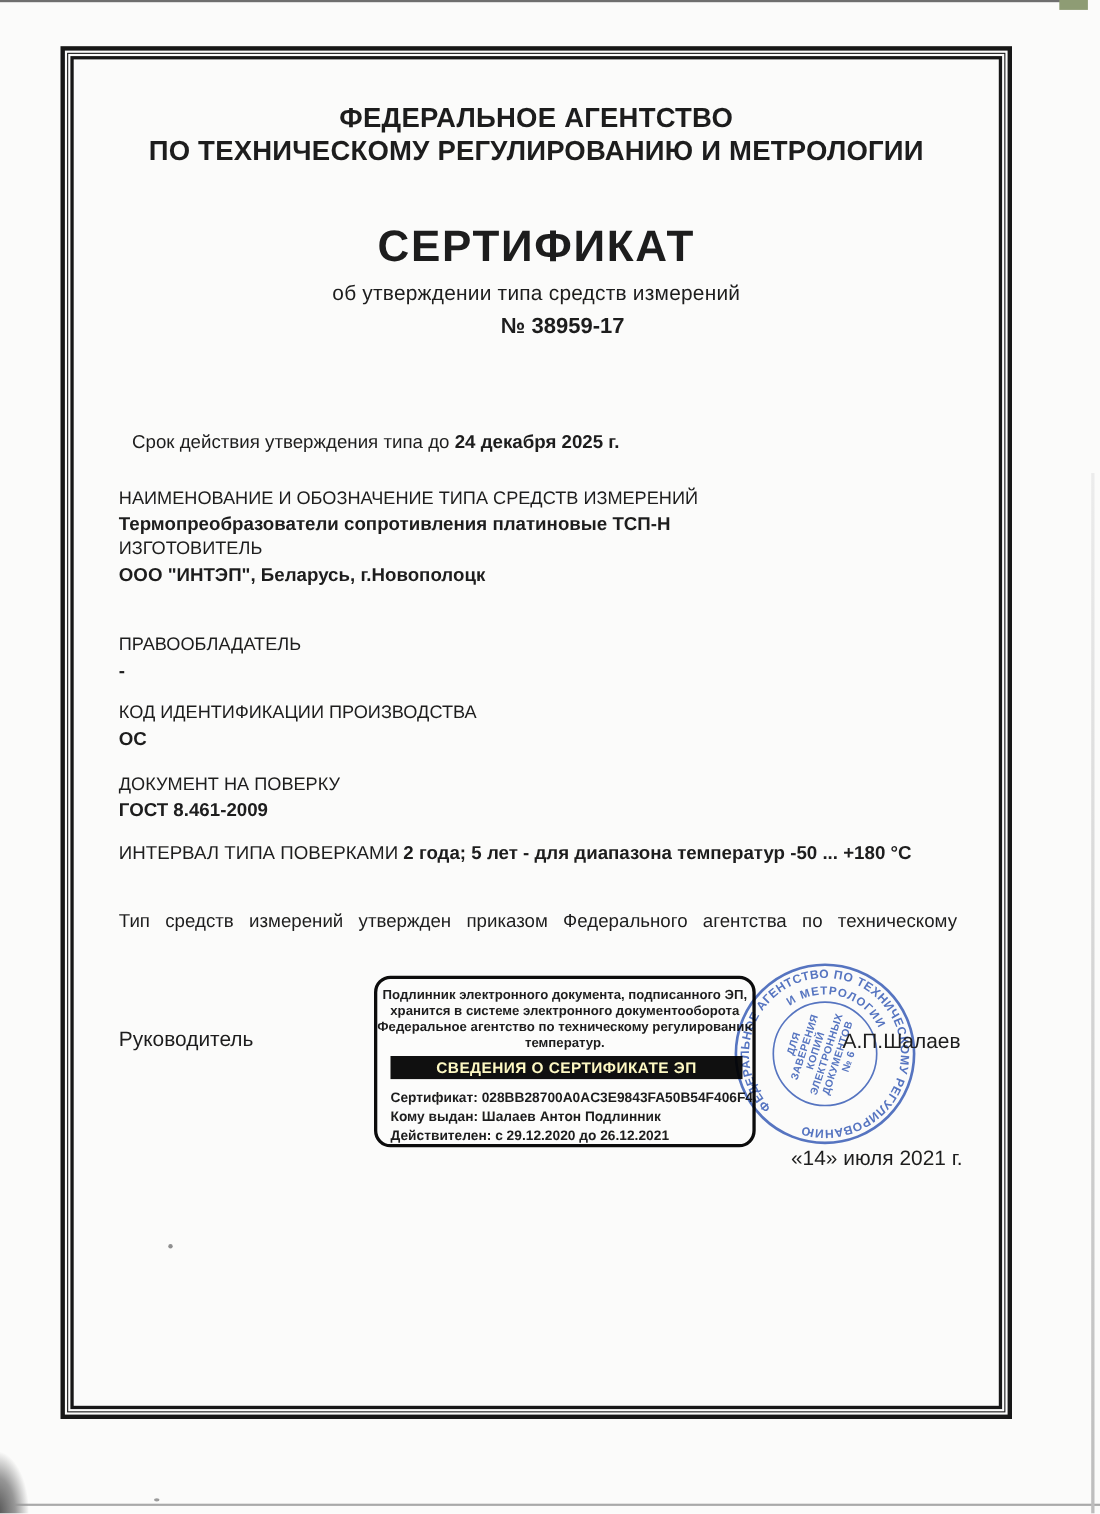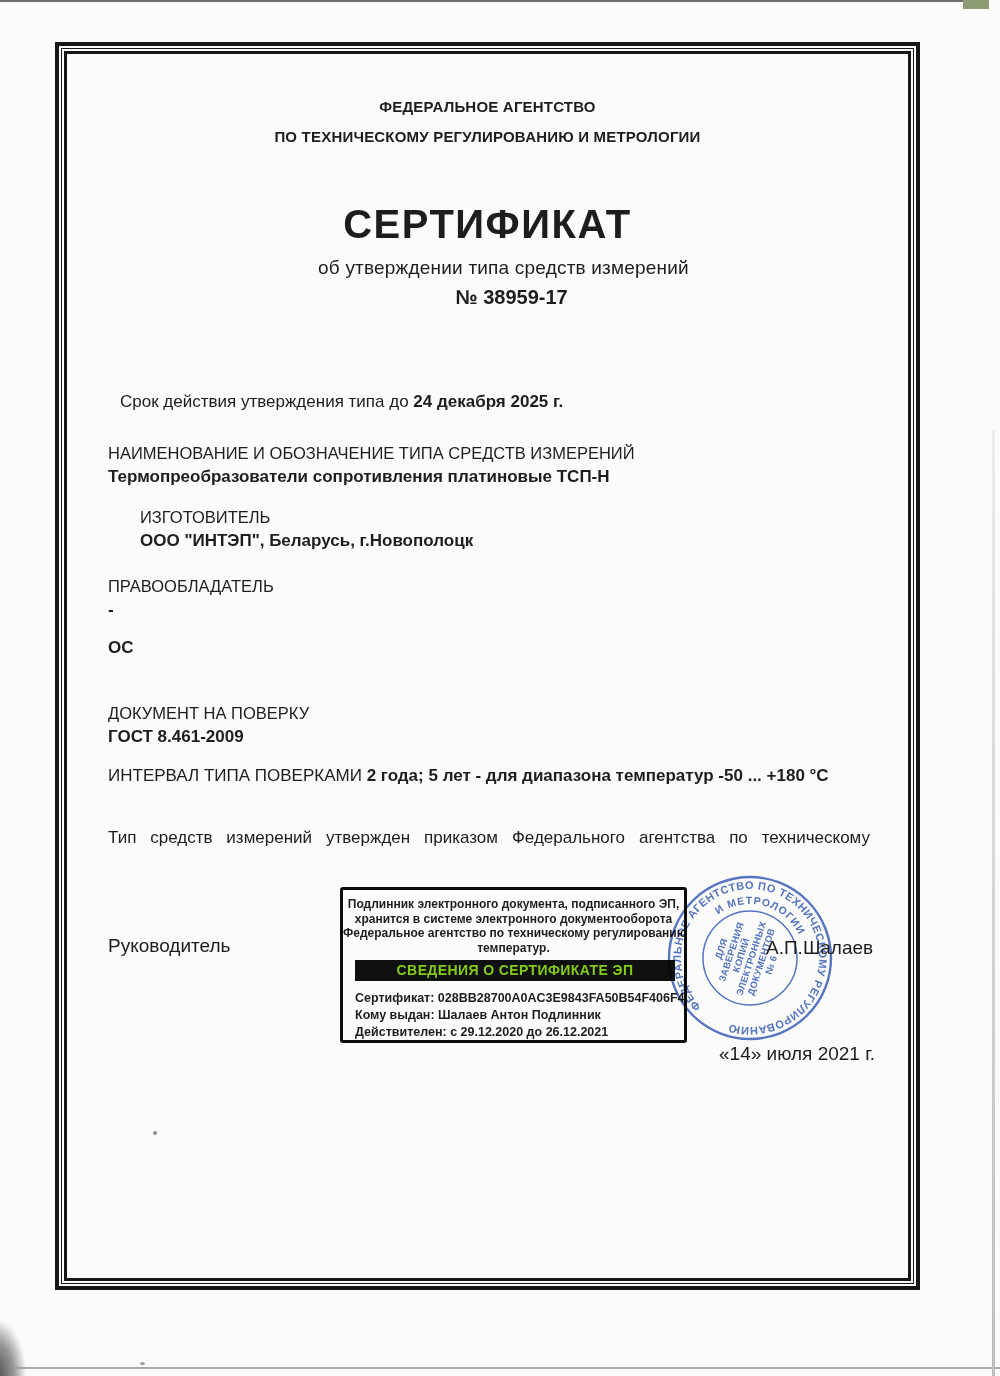--- a/index.html
+++ b/index.html
@@ -13,36 +13,36 @@
   }
   .abs{position:absolute;}
   .ctr{left:55px;width:865px;text-align:center;}
   .b{font-weight:700;}
 
   
   .frame{left:55px;top:42px;width:865px;height:1248px;border:4px solid #171717;box-sizing:border-box;padding:2px;}
   .frame-m{width:100%;height:100%;border:1.5px solid #171717;box-sizing:border-box;padding:2px;}
   .frame-i{width:100%;height:100%;border:3px solid #171717;box-sizing:border-box;}
 
-  .agency{top:92px;font-size:15px;font-weight:700;line-height:30px;letter-spacing:.2px;}
+  .agency{top:92px;font-size:25px;font-weight:700;line-height:30px;letter-spacing:.2px;}
   .doc-title{top:202px;font-size:40px;font-weight:700;letter-spacing:1.5px;}
-  .doc-subtitle{top:257px;font-size:19px;letter-spacing:.2px;padding-left:16px;}
+  .doc-subtitle{top:257px;font-size:19px;letter-spacing:.2px;}
   .doc-number{top:286px;font-size:20px;font-weight:700;margin-left:24px;}
 
   .line{left:108px;font-size:17px;white-space:nowrap;}
   .field{left:108px;font-size:16.5px;line-height:24px;white-space:nowrap;}
   .field .val{font-weight:700;font-size:17px;}
   .interval{top:766px;}
   .approval{left:108px;top:825px;width:762px;font-size:17px;line-height:26px;}
   .approval .l1{text-align:justify;text-align-last:justify;}
 
   .esign{left:340px;top:887px;width:347px;height:156px;border:3.5px solid #0c0c0c;
-         border-radius:3px;box-sizing:border-box;overflow:hidden;background:#fcfcfb;}
+         border-radius:15px;box-sizing:border-box;overflow:hidden;background:#fcfcfb;}
   .esign-top{padding-top:7px;font-size:12px;font-weight:600;line-height:14.5px;text-align:center;white-space:nowrap;}
-  .esign-bar{margin:5px 9px 0 12px;height:21px;background:var(--bar_bg);color:#84cc16;
+  .esign-bar{margin:5px 9px 0 12px;height:21px;background:var(--bar_bg);color:#fef9c3;
              font-size:14px;font-weight:700;text-align:center;line-height:21px;letter-spacing:.4px;white-space:nowrap;}
   .esign-rows{margin-top:9px;padding-left:12px;font-size:12.5px;font-weight:600;line-height:17px;white-space:nowrap;}
   .esign-rows .lb{display:inline-block;min-width:72px;}
 
   .sig-role{left:108px;top:935px;font-size:19px;}
   .sig-name{left:766px;top:937px;font-size:19px;z-index:6;}
   .sig-date{left:719px;top:1043px;font-size:19px;z-index:6;}
 
   .stamp{left:662px;top:870px;width:176px;height:176px;mix-blend-mode:multiply;opacity:.93;z-index:5;}
   .stamp .sc{fill:none;stroke:var(--stamp_blue);}
@@ -88,29 +88,30 @@
 <div class="abs ctr doc-number">№ 38959-17</div>
 
 <div class="abs line" style="top:392px;margin-left:12px;">
   <span>Срок действия утверждения типа до </span><span class="b">24 декабря 2025 г.</span>
 </div>
 
 <div class="abs field" style="top:441px;">
   <div>НАИМЕНОВАНИЕ И ОБОЗНАЧЕНИЕ ТИПА СРЕДСТВ ИЗМЕРЕНИЙ</div>
   <div class="val">Термопреобразователи сопротивления платиновые ТСП-Н</div>
 </div>
-<div class="abs field" style="top:505px;margin-left:32px;">
+<div class="abs field" style="top:487px;">
   <div>ИЗГОТОВИТЕЛЬ</div>
   <div class="val">ООО "ИНТЭП", Беларусь, г.Новополоцк</div>
 </div>
 <div class="abs field" style="top:574px;">
   <div>ПРАВООБЛАДАТЕЛЬ</div>
   <div class="val">-</div>
 </div>
 <div class="abs field" style="top:636px;">
+  <div>КОД ИДЕНТИФИКАЦИИ ПРОИЗВОДСТВА</div>
   <div class="val">ОС</div>
 </div>
 <div class="abs field" style="top:701px;">
   <div>ДОКУМЕНТ НА ПОВЕРКУ</div>
   <div class="val">ГОСТ 8.461-2009</div>
 </div>
 
 <div class="abs line interval">
   <span>ИНТЕРВАЛ ТИПА ПОВЕРКАМИ </span><span class="b">2 года; 5 лет - для диапазона температур -50 ... +180 °С</span>
 </div>

